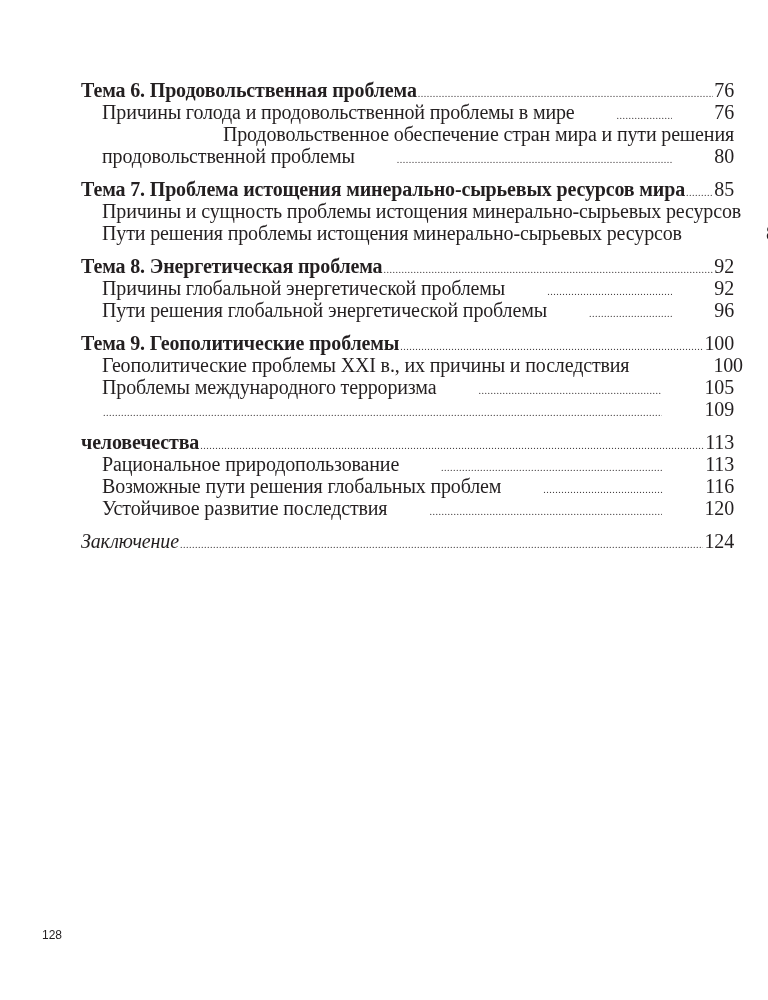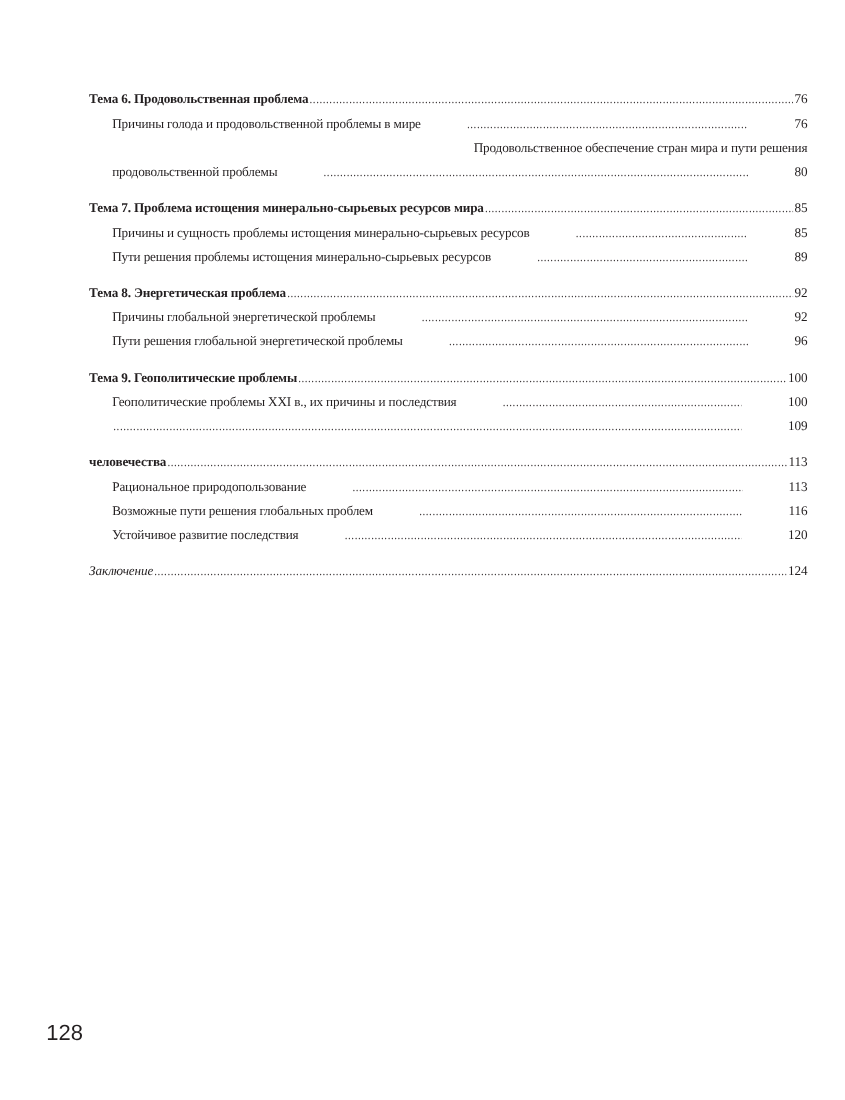--- a/index.html
+++ b/index.html
@@ -5,42 +5,42 @@
   html, body { margin: 0; padding: 0; background: #ffffff; }
   body {
     width: 768px; height: 1000px; position: relative; overflow: hidden;
     font-family: "Liberation Serif", "DejaVu Serif", serif;
     color: #231f20;
   }
   .toc { position: absolute; left: 81px; top: 79px; width: 653px; }
   .section { margin-bottom: 11px; }
   .row {
     display: flex; align-items: baseline;
-    font-size: 12px; line-height: 22px; height: 22px;
+    font-size: 20px; line-height: 22px; height: 22px;
     letter-spacing: -0.15px;
   }
   .row.sub { padding-left: 21px; gap: 41px; }
   .row.heading { font-weight: bold; }
   .row.italic { font-style: italic; }
   .row .t { white-space: nowrap; flex: 0 0 auto; }
   .row .dots {
     flex: 1 1 auto; overflow: hidden; white-space: nowrap;
     font-weight: normal; font-style: normal;
     font-size: 10px; letter-spacing: 0.5px; color: #3a3536;
     margin: 0 1px;
   }
   .row .dots::before {
     content: "..................................................................................................................................................................................................................................................................................";
   }
   .row .p { flex: 0 0 auto; font-weight: normal; font-style: normal; text-align: right; }
   .row.wrapfirst { height: 22px; justify-content: flex-end; }
   .page-number {
     position: absolute; left: 42px; top: 928px;
     font-family: "Liberation Sans", "DejaVu Sans", sans-serif;
-    font-size: 20px; color: #231f20;
+    font-size: 12px; color: #231f20;
   }
 </style>
 </head>
 <body>
 
 <div class="toc">
 
   <div class="section">
     <div class="row heading">
       <span class="t">Тема 6. Продовольственная проблема</span>
@@ -103,20 +103,25 @@
       <span class="t">Тема 9. Геополитические проблемы</span>
       <span class="dots"></span>
       <span class="p">100</span>
     </div>
     <div class="row sub">
       <span class="t">Геополитические проблемы XXI в., их причины и последствия</span>
       <span class="dots"></span>
       <span class="p">100</span>
     </div>
     <div class="row sub">
+      <span class="t">Проблемы международного терроризма</span>
+      <span class="dots"></span>
+      <span class="p">105</span>
+    </div>
+    <div class="row sub">
       <span class="dots"></span>
       <span class="p">109</span>
     </div>
   </div>
 
   <div class="section">
     <div class="row heading">
       <span class="t">человечества</span>
       <span class="dots"></span>
       <span class="p">113</span>

